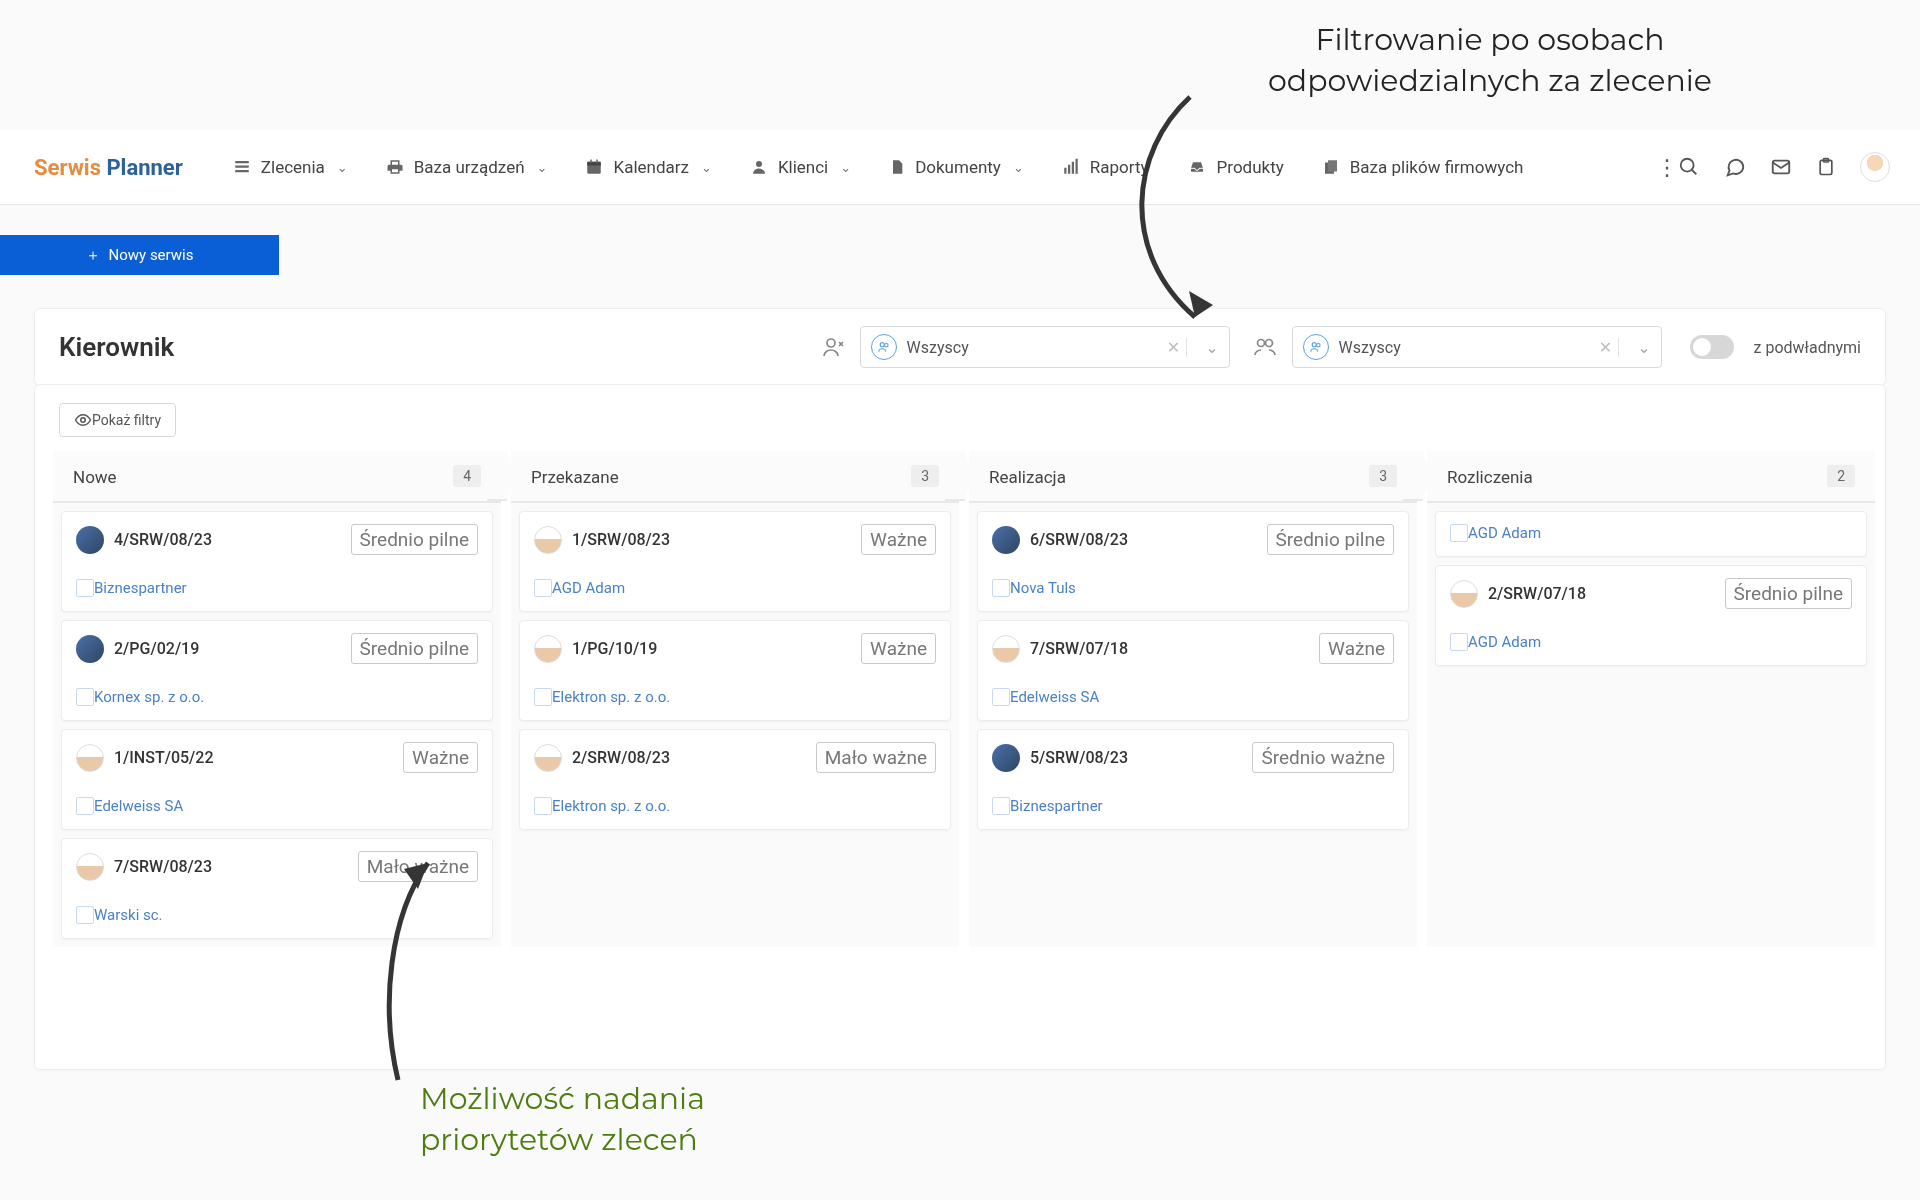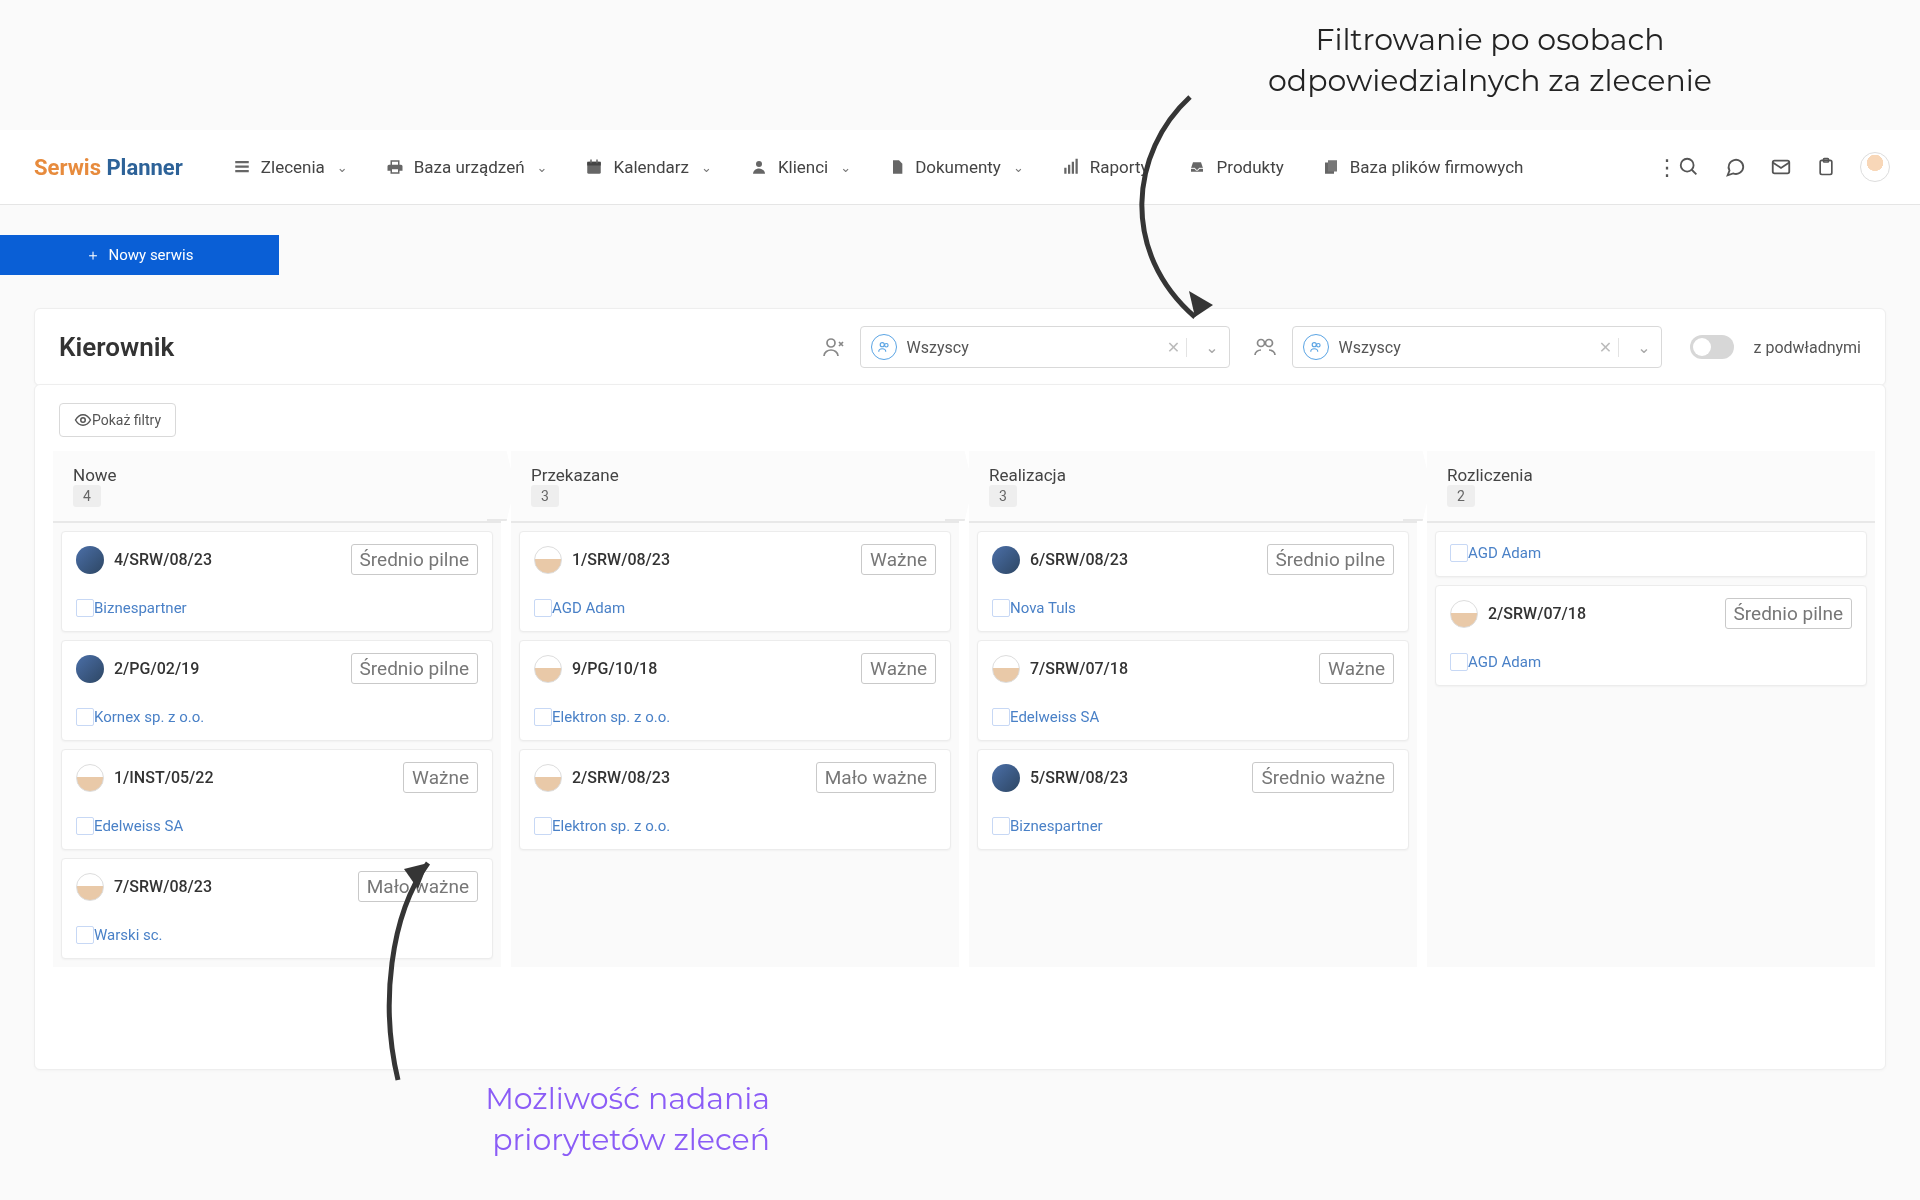--- a/index.html
+++ b/index.html
@@ -134,26 +134,25 @@
     margin-bottom:14px; margin-left:6px;
   }
 
   .columns { display:flex; gap:10px; }
   .col {
     flex:1; min-width:0;
     background:#fafafa;
     border-radius:4px 4px 0 0;
   }
   .col-head {
-    display:flex; align-items:flex-start; justify-content:space-between;
+    display:flex; align-items:flex-end; justify-content:space-between;
     padding:14px 20px;
     background:#fbfbfb;
     position:relative;
     border-bottom:2px solid #e8e8e8;
-    flex-direction:column;
   }
   .col-head::after{
     content:'';
     position:absolute; right:-14px; top:0; bottom:0;
     width:28px;
     background:#fbfbfb;
     clip-path: polygon(0 0, 70% 0, 100% 50%, 70% 100%, 0 100%);
     border-bottom:2px solid #e8e8e8;
   }
   .col:last-child .col-head::after{display:none;}
@@ -193,21 +192,21 @@
   .anno-top {
     position:absolute;
     top:20px; left:1250px; width:480px;
     font-size:30px; font-family: Montserrat, sans-serif;
     text-align:center; line-height:1.35; color:#232323;
   }
   .anno-bottom{
     position:absolute;
     bottom:40px; left:420px; width:350px;
     font-size:30px; font-family: Montserrat, sans-serif;
-    text-align:right; line-height:1.35; color:#8b5cf6;
+    text-align:left; line-height:1.35; color:#4d7c0f;
   }
   .arrow1 {
     position:absolute;
     top:92px; left:1100px;
     width:130px; height:245px;
     pointer-events:none;
   }
   .arrow2 {
     position:absolute;
     bottom:115px; left:380px;
@@ -476,21 +475,21 @@
             </div>
             <div class="card-bottom">
               <span class="client-icon"></span>
               <span class="client-name">AGD Adam</span>
             </div>
           </div>
           <div class="card">
             <div class="card-top">
               <div class="card-id">
                 <span class="card-av av-light"></span>
-                <span>9/PG/10/18</span>
+                <span>1/PG/10/19</span>
               </div>
               <span class="priority-tag">Ważne</span>
             </div>
             <div class="card-bottom">
               <span class="client-icon"></span>
               <span class="client-name">Elektron sp. z o.o.</span>
             </div>
           </div>
           <div class="card">
             <div class="card-top">

